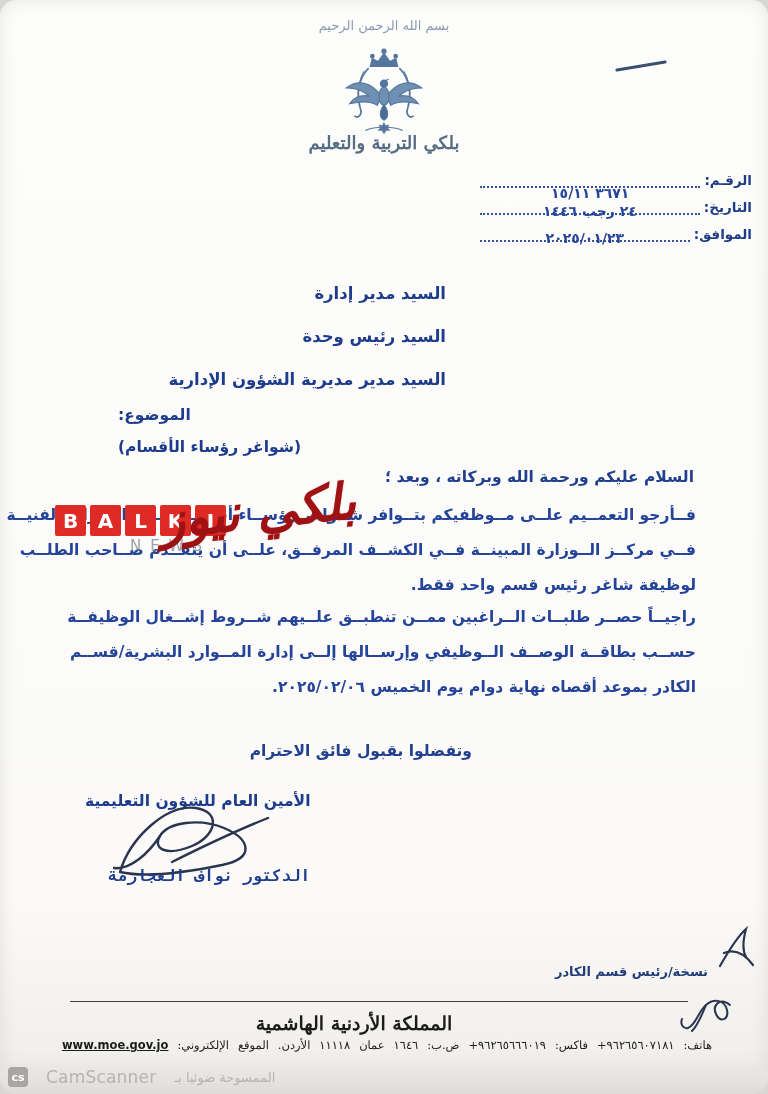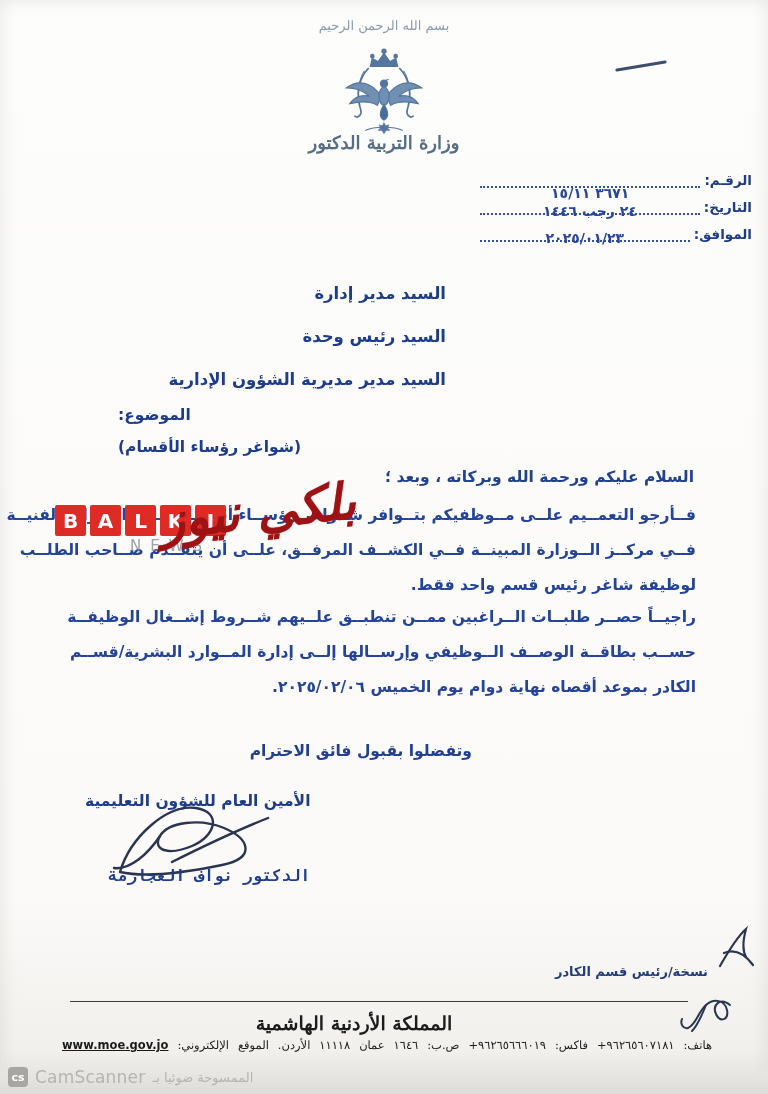--- a/index.html
+++ b/index.html
@@ -3,20 +3,21 @@
 <meta charset="utf-8">
 <style>
   html,body{margin:0;padding:0;background:#d8d7d4;}
   *{box-sizing:border-box;}
   #canvas{
     position:relative;width:768px;height:1094px;margin:0 auto;
     background:linear-gradient(180deg,#fdfdfc 0%,#fbfaf8 82%,#f2f0ed 96%,#e4e2df 100%);
     overflow:hidden;
     font-family:"DejaVu Sans","Liberation Sans",sans-serif;
     box-shadow:inset 0 0 18px rgba(120,120,115,.18);
+    border-radius:16px;
   }
   .abs{position:absolute;}
   
   .basmala{top:18px;left:0;right:0;text-align:center;font-family:"DejaVu Serif","Liberation Serif",serif;
     font-size:13px;color:#8a9ab0;letter-spacing:1px;}
   .emblem{top:46px;left:0;right:0;display:flex;justify-content:center;}
   .ministry{top:132px;left:0;right:0;text-align:center;font-family:"DejaVu Serif","Liberation Serif",serif;
     font-weight:bold;font-size:18px;color:#566d86;letter-spacing:.5px;}
   .pen-dash{top:58px;left:614px;}
   
@@ -50,21 +51,21 @@
   .copy-note{top:964px;right:60px;direction:rtl;font-size:13px;font-weight:bold;color:#223d7a;}
   .divider{top:1001px;left:70px;width:618px;border-top:1.6px solid #3c3c3c;}
   .sig2-scribble{top:993px;left:676px;}
   
   .kingdom{top:1012px;left:254px;width:200px;text-align:center;font-family:"DejaVu Serif","Liberation Serif",serif;
     font-weight:bold;font-size:19px;color:#1b1b1b;}
   .contact{top:1038px;left:62px;right:56px;direction:rtl;font-size:11.5px;color:#1b1b1b;
     text-align:justify;text-align-last:justify;white-space:nowrap;font-family:"DejaVu Serif","Liberation Serif",serif;}
   .website{direction:ltr;unicode-bidi:embed;font-weight:bold;text-decoration:underline;font-family:"DejaVu Sans","Liberation Sans",sans-serif;}
   
-  .cs-bar{left:0;right:0;bottom:0;height:34px;display:flex;align-items:center;gap:7px;padding-left:8px;
+  .cs-bar{left:0;right:0;bottom:0;height:34px;display:flex;align-items:center;gap:18px;padding-left:8px;
     background:linear-gradient(180deg,rgba(228,226,222,0) 0%,#e8e6e2 40%,#dedcd8 100%);}
   .cs-box{width:20px;height:20px;border-radius:4px;background:#a8a6a3;color:#fff;font-size:11px;font-weight:bold;
     display:flex;align-items:center;justify-content:center;}
   .cs-text{font-size:17px;color:#b6b4b1;letter-spacing:.2px;}
   .cs-ar{font-size:13px;color:#b6b4b1;direction:rtl;}
   
   .balki{top:505px;left:55px;z-index:6;}
   .balki-row{display:flex;gap:4px;}
   .balki-cell{width:31px;height:31px;background:#df2b26;color:#fff;font-weight:bold;font-size:20px;
     display:flex;align-items:center;justify-content:center;border-radius:2px;}
@@ -98,21 +99,21 @@
         <ellipse cx="60" cy="60" rx="6" ry="11" fill="#6f8fb3" stroke-width="1.4"></ellipse>
         <circle cx="60" cy="45" r="4" fill="#54769f"></circle>
         <path d="M60,42 L65,40" stroke-width="1.5"></path>
         <path d="M60,70 C66,78 66,86 60,89 C54,86 54,78 60,70" fill="#4a6d97" stroke-width="1.2"></path>
         <path d="M60,92 l2,3.5 4,-1 -2,3.5 3,3 -4.6,0 -2.4,4 -2.4,-4 -4.6,0 3,-3 -2,-3.5 4,1 Z" fill="#54769f" stroke-width="0.8"></path>
         <path d="M38,101 C48,96 72,96 82,101" stroke-width="1.4"></path>
       </g>
     </svg>
   </div>
 
-  <div class="abs ministry">وزارة التربية الدكتور</div>
+  <div class="abs ministry">بلكي التربية والتعليم</div>
 
   <div class="abs pen-dash">
     <svg width="56" height="16" viewBox="0 0 56 16">
       <path d="M3,12 L51,4" stroke="#3d4f6e" stroke-width="3.2" stroke-linecap="round" fill="none"></path>
     </svg>
   </div>
 
   <div class="abs refblock">
     <div class="ref-row first">
       <span class="ref-label">الرقـم:</span>

